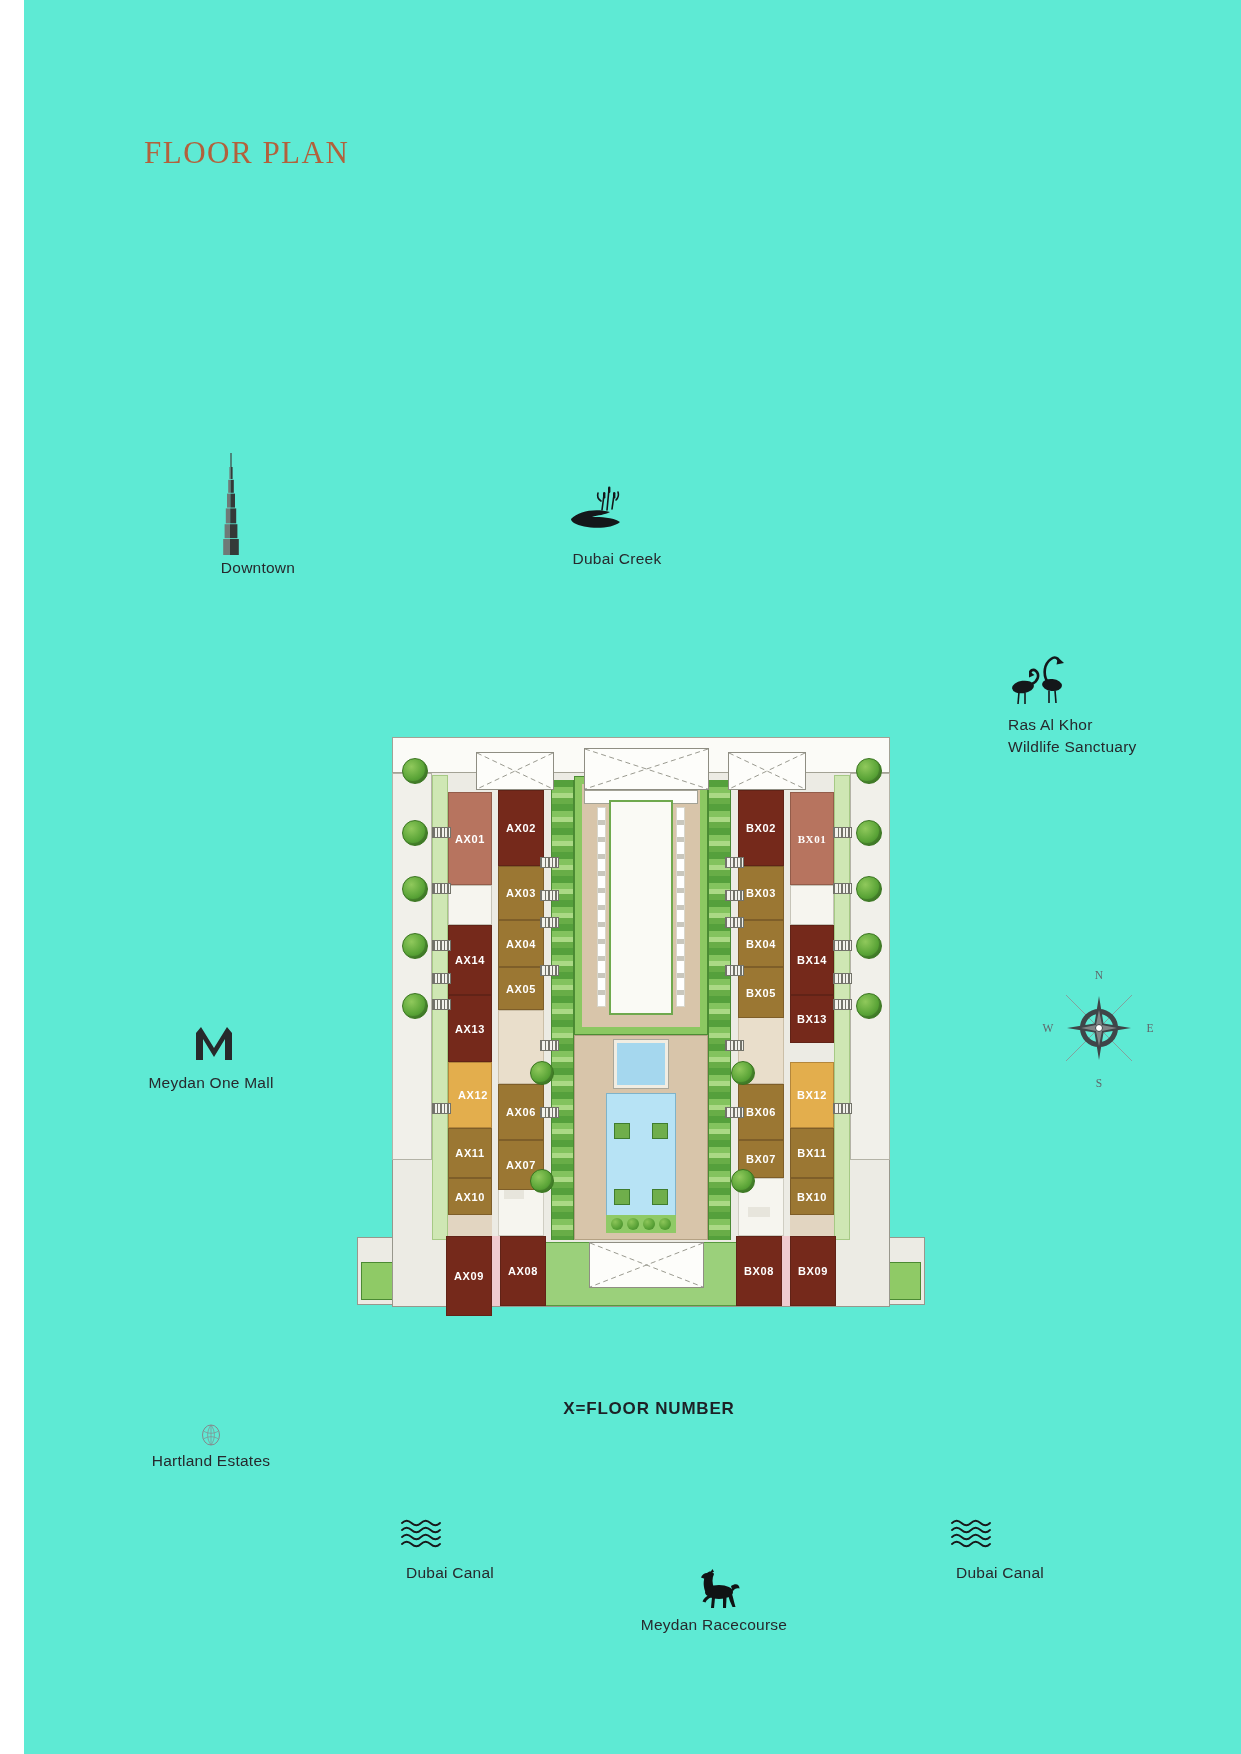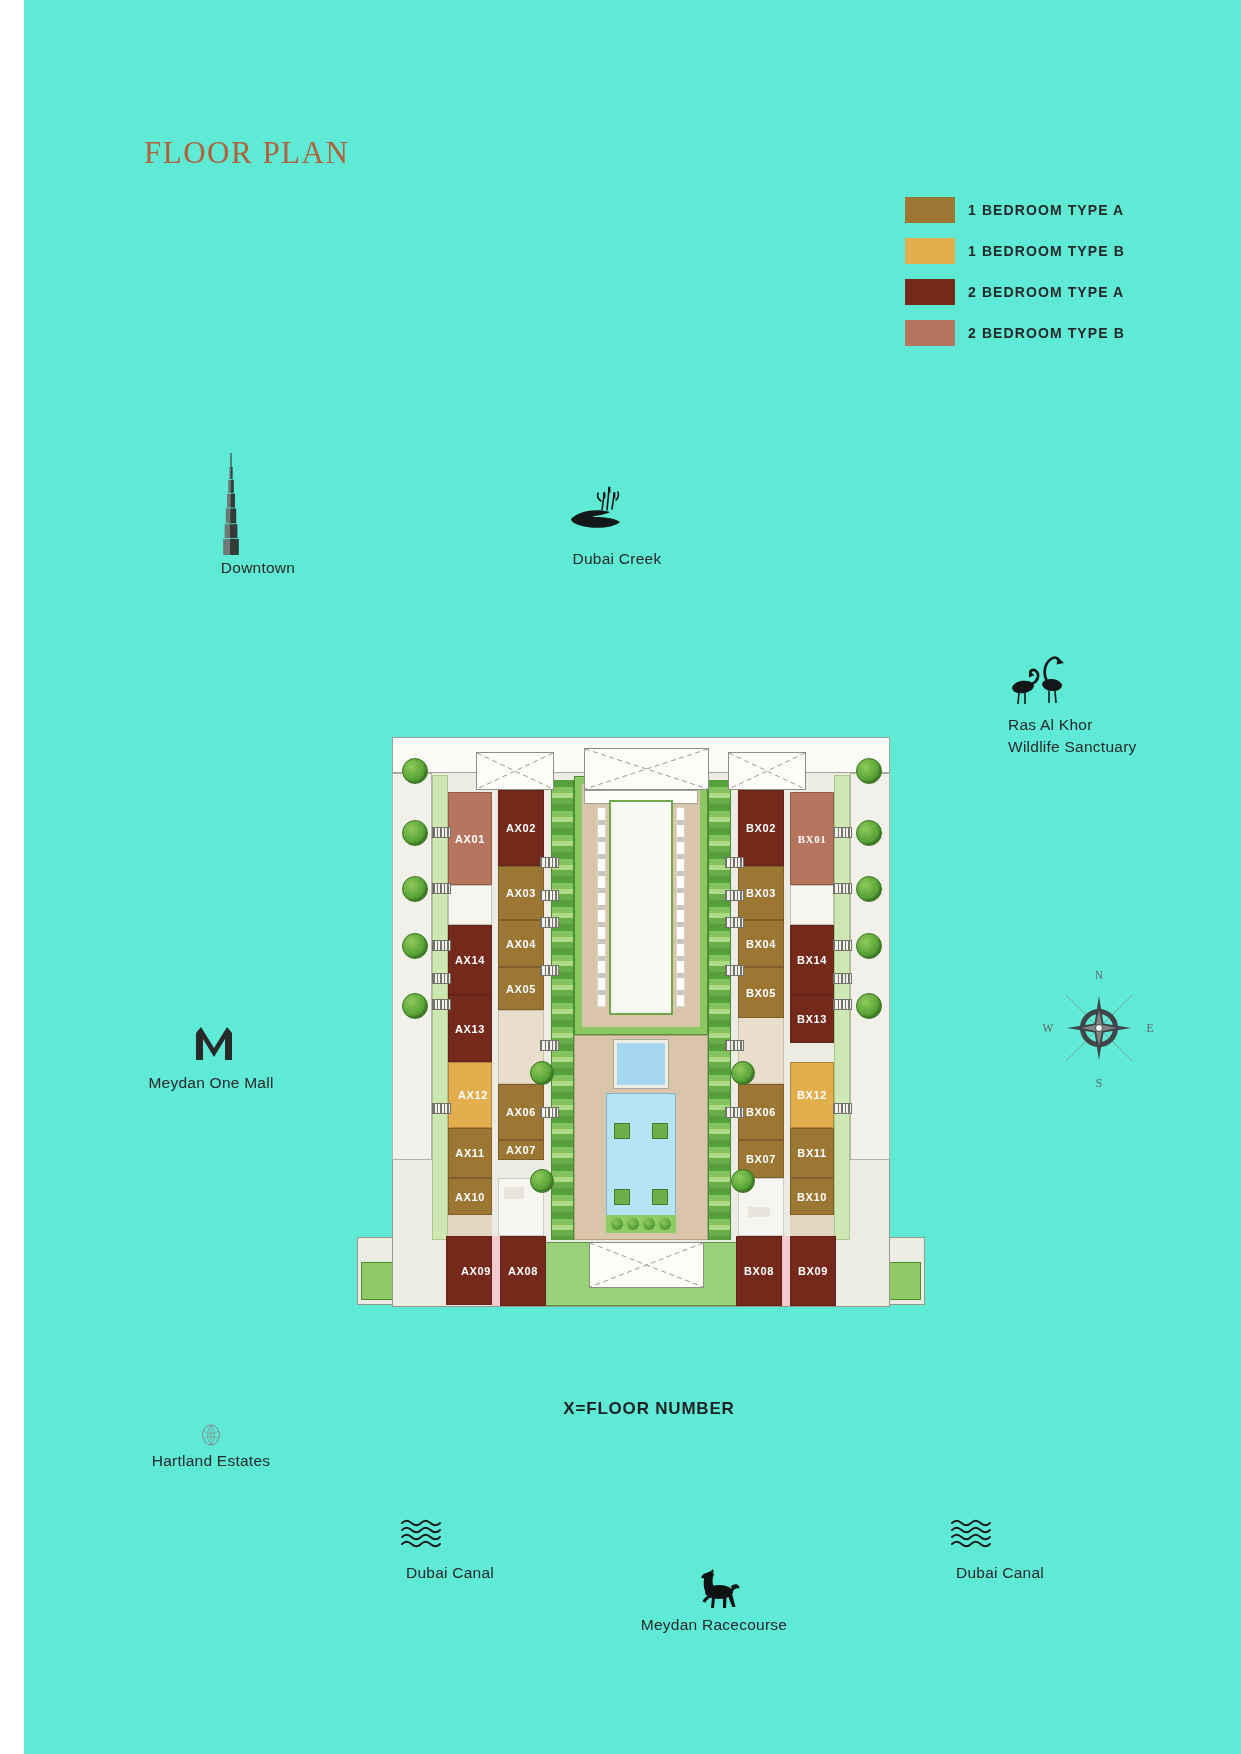--- a/index.html
+++ b/index.html
@@ -66,38 +66,20 @@
 
   svg{display:block;}
 </style>
 </head>
 <body>
 
 <div class="page">
 
   <h1 class="page-title">FLOOR PLAN</h1>
 
-  <div class="legend">
-    <div class="legend-row">
-      <div class="legend-swatch" style="background: rgb(155, 119, 51);"></div>
-      <div class="legend-label">1 BEDROOM TYPE A</div>
-    </div>
-    <div class="legend-row">
-      <div class="legend-swatch" style="background: rgb(227, 174, 77);"></div>
-      <div class="legend-label">1 BEDROOM TYPE B</div>
-    </div>
-    <div class="legend-row">
-      <div class="legend-swatch" style="background: rgb(117, 41, 27);"></div>
-      <div class="legend-label">2 BEDROOM TYPE A</div>
-    </div>
-    <div class="legend-row">
-      <div class="legend-swatch" style="background: rgb(183, 116, 95);"></div>
-      <div class="legend-label">2 BEDROOM TYPE B</div>
-    </div>
-  </div>
 
   <svg class="abs" style="left:196px;top:453px" width="22" height="102" viewBox="0 0 22 102">
     <rect x="10.4" y="0" width="1.2" height="14" fill="#3e4442"></rect>
     <rect x="9.4" y="14" width="1.4" height="12" fill="#6f7a77"></rect>
       <rect x="10.8" y="14" width="1.8" height="12" fill="#343a38"></rect>
     <rect x="8.2" y="26.8" width="2.4" height="13" fill="#6f7a77"></rect>
       <rect x="10.6" y="26.8" width="3.2" height="13" fill="#343a38"></rect>
     <rect x="7" y="40.6" width="3.4" height="14" fill="#6f7a77"></rect>
       <rect x="10.4" y="40.6" width="4.6" height="14" fill="#343a38"></rect>
     <rect x="5.8" y="55.4" width="4.4" height="15" fill="#6f7a77"></rect>
@@ -226,27 +208,27 @@
       </div>
       <div class="unit" style="left: 106px; top: 183px; width: 46px; height: 47px; background: rgb(155, 119, 51);">
         <span>AX04</span>
       </div>
       <div class="unit" style="left: 106px; top: 230px; width: 46px; height: 43px; background: rgb(155, 119, 51);">
         <span>AX05</span>
       </div>
       <div class="unit" style="left: 106px; top: 347px; width: 46px; height: 56px; background: rgb(155, 119, 51);">
         <span>AX06</span>
       </div>
-      <div class="unit" style="left: 106px; top: 403px; width: 46px; height: 20px; background: rgb(155, 119, 51);">
+      <div class="unit" style="left: 106px; top: 403px; width: 46px; height: 50px; background: rgb(155, 119, 51);">
         <span>AX07</span>
       </div>
       <div class="unit" style="left: 108px; top: 499px; width: 46px; height: 70px; background: rgb(117, 41, 27);">
         <span>AX08</span>
       </div>
-      <div class="unit" style="left: 54px; top: 499px; width: 46px; height: 69px; background: rgb(117, 41, 27); justify-content: flex-end;">
+      <div class="unit" style="left: 54px; top: 499px; width: 46px; height: 80px; background: rgb(117, 41, 27);">
         <span>AX09</span>
       </div>
       <div class="unit" style="left: 56px; top: 441px; width: 44px; height: 37px; background: rgb(155, 119, 51);">
         <span>AX10</span>
       </div>
       <div class="unit" style="left: 56px; top: 391px; width: 44px; height: 50px; background: rgb(155, 119, 51);">
         <span>AX11</span>
       </div>
       <div class="unit" style="left: 56px; top: 325px; width: 44px; height: 66px; background: rgb(227, 174, 77); padding-left: 6px;">
         <span>AX12</span>

